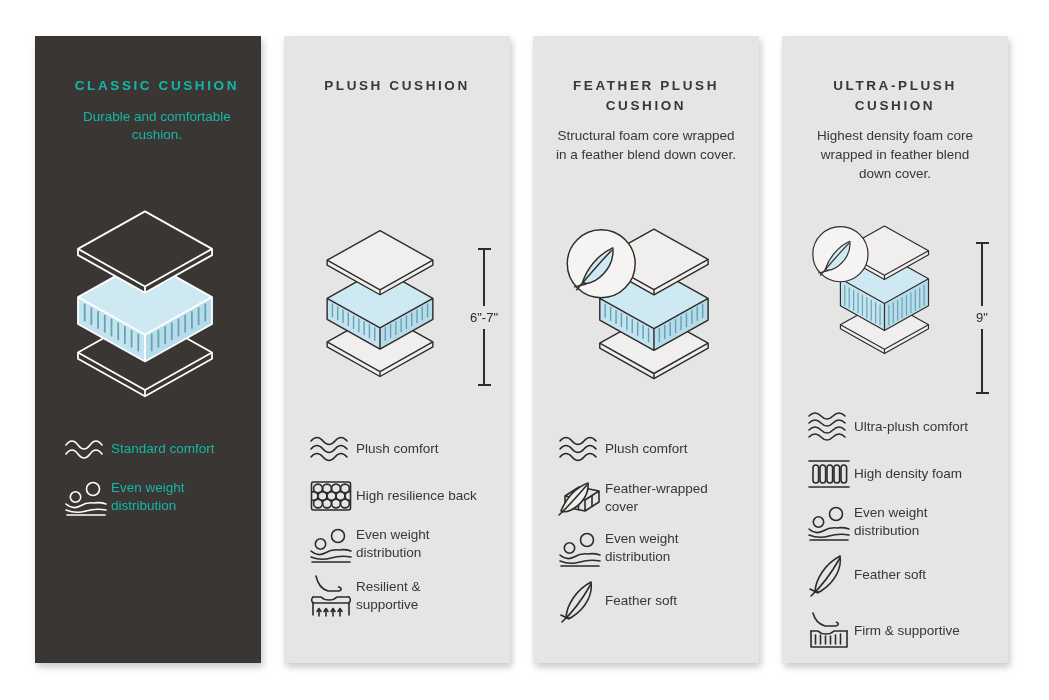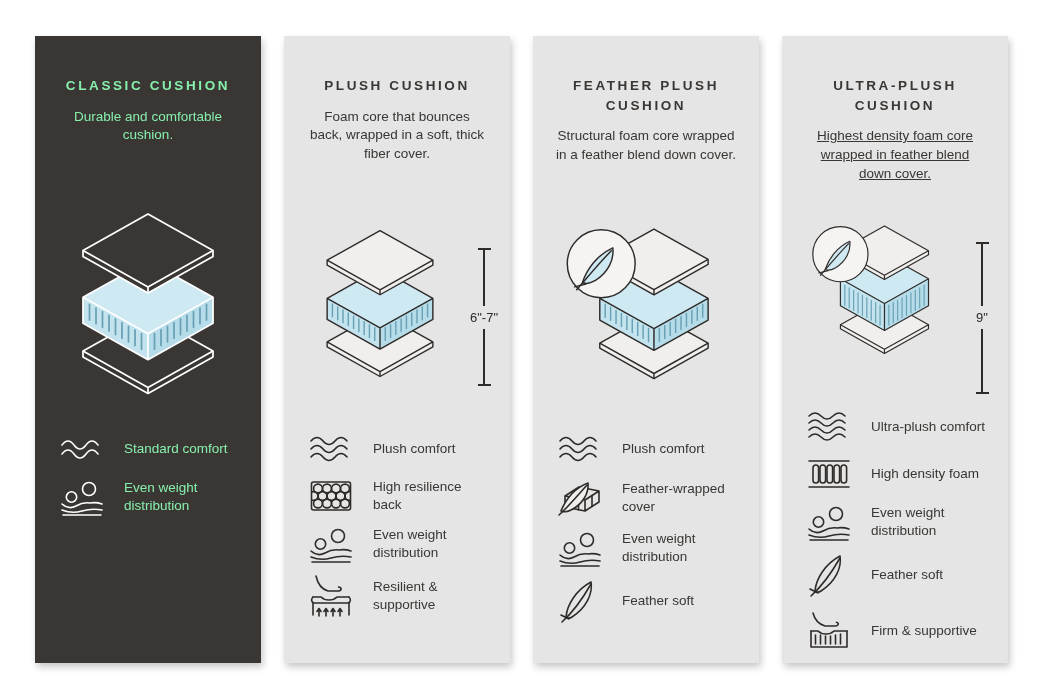--- a/index.html
+++ b/index.html
@@ -2,39 +2,39 @@
 <html><head>
 <meta charset="utf-8">
 <style>
   html,body{margin:0;padding:0;background:#ffffff;width:1049px;height:700px;overflow:hidden;
     font-family:"Liberation Sans","DejaVu Sans",sans-serif;}
   .board{box-sizing:border-box;width:1049px;height:700px;padding:36px 35px 37px 35px;
     display:flex;gap:23px;background:#fff;}
   .panel{box-sizing:border-box;width:226px;height:627px;padding:40px 22px 0 22px;
     display:flex;flex-direction:column;box-shadow:2px 4px 7px rgba(0,0,0,.22);}
   .panel.light{background:#e5e5e5;--bg:#f0efed;--ink:#2e2b29;color:#393633;}
-  .panel.dark{background:#3a3633;--bg:#3a3633;--ink:#ffffff;color:#86efac;}
+  .panel.dark{background:#3a3633;--bg:#3a3633;--ink:#ffffff;color:#14b8a6;align-items:flex-end;}
   .head{height:110px;display:flex;flex-direction:column;align-items:center;text-align:center;}
   .title{font-size:13.5px;font-weight:700;letter-spacing:2.6px;line-height:1.45;max-width:184px;}
   .desc{font-size:13.5px;line-height:1.4;margin-top:12px;}
   .panel:nth-child(1) .desc{max-width:150px;}
   .panel:nth-child(2) .desc{max-width:176px;}
   .panel:nth-child(3) .desc{max-width:215px;}
-  .panel:nth-child(4) .desc{max-width:182px;text-decoration:underline;}
+  .panel:nth-child(4) .desc{max-width:182px;}
   .illus{height:232px;display:flex;align-items:center;justify-content:center;position:relative;}
   .illus svg{display:block;}
   .shift-left{margin-right:34px;}
   .measure{position:absolute;right:-14px;width:36px;display:flex;flex-direction:column;align-items:center;}
   .measure .cap{width:13px;height:2px;background:var(--ink);flex:0 0 auto;}
   .measure .vline{width:1.7px;flex:1;background:var(--ink);}
   .measure .mlabel{font-size:13px;padding:4px 0;color:var(--ink);white-space:nowrap;}
   .m-p2{top:62px;height:138px;}
   .m-p4{top:58px;height:152px;}
   .features{padding-top:12px;display:flex;flex-direction:column;}
-  .feature{display:flex;align-items:center;gap:17px;min-height:38px;margin-bottom:9px;}
+  .feature{display:flex;align-items:center;min-height:38px;margin-bottom:9px;}
   .ficon{width:50px;flex:0 0 50px;display:flex;justify-content:center;align-items:center;}
   .ficon svg{stroke:var(--ink);fill:none;stroke-width:1.6;stroke-linecap:round;stroke-linejoin:round;}
   .flabel{font-size:13.5px;line-height:1.32;max-width:128px;}
   
   .cush path.o{stroke:var(--ink);stroke-width:2;stroke-linejoin:round;fill:none;}
   .cush path.fbg{fill:var(--bg);stroke:var(--ink);stroke-width:2;stroke-linejoin:round;}
   .cush .ticks{stroke:#68a0b4;stroke-width:2;stroke-linecap:round;}
 </style>
 </head>
 <body>
@@ -80,21 +80,20 @@
             </svg>
         </span>
         <span class="flabel">Even weight distribution</span>
       </div>
     </div>
   </div>
 
   <div class="panel light">
     <div class="head">
       <div class="title">PLUSH CUSHION</div>
-      <div class="desc">Foam core that bounces back, wrapped in a soft, thick fiber cover.</div>
     </div>
     <div class="illus">
       <svg class="cush shift-left" width="188" height="193" viewBox="0 0 210 216">
         <path class="fbg" d="M105,122 L180,164 L180,171 L105,213 L30,171 L30,164 Z"></path>
         <path class="o" d="M30,164 L105,206 L180,164 M105,206 L105,213"></path>
         <path d="M105,60 L180,102 L105,144 L30,102 Z" fill="#cfe9f2"></path>
         <path d="M30,102 L105,144 L105,174 L30,132 Z" fill="#c3e3ee"></path>
         <path d="M105,144 L180,102 L180,132 L105,174 Z" fill="#b6dcea"></path>
         <path class="ticks" d="M37.5,110.2 V128.2 M45,114.4 V132.4 M52.5,118.6 V136.6 M60,122.8 V140.8 M67.5,127 V145 M75,131.2 V149.2 M82.5,135.4 V153.4 M90,139.6 V157.6 M97.5,143.8 V161.8 M172.5,110.2 V128.2 M165,114.4 V132.4 M157.5,118.6 V136.6 M150,122.8 V140.8 M142.5,127 V145 M135,131.2 V149.2 M127.5,135.4 V153.4 M120,139.6 V157.6 M112.5,143.8 V161.8"></path>
         <path class="o" d="M105,60 L180,102 L105,144 L30,102 Z M30,102 L30,132 L105,174 L180,132 L180,102 M105,144 L105,174"></path>

